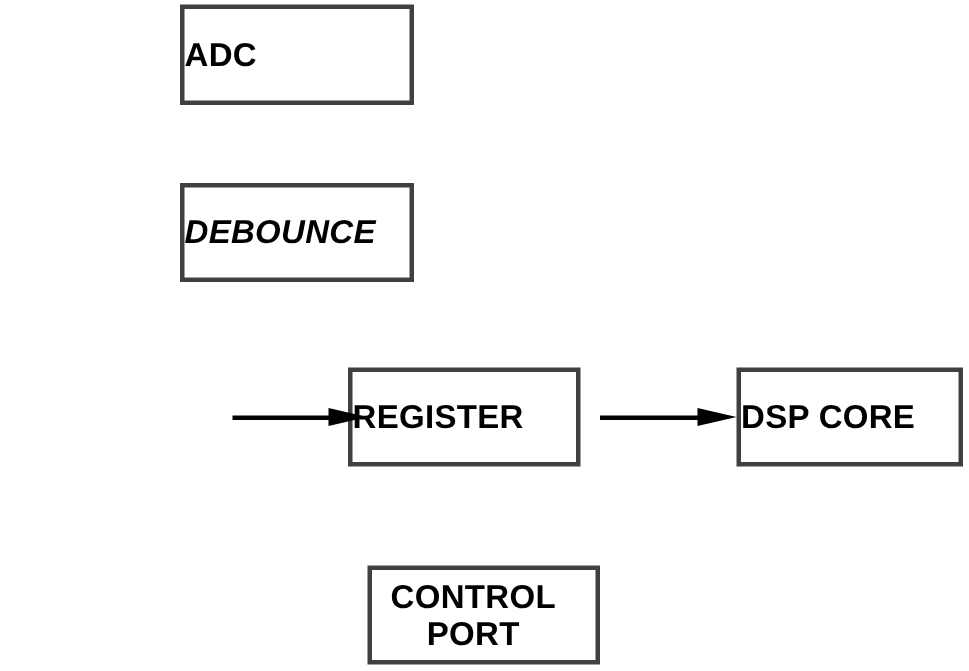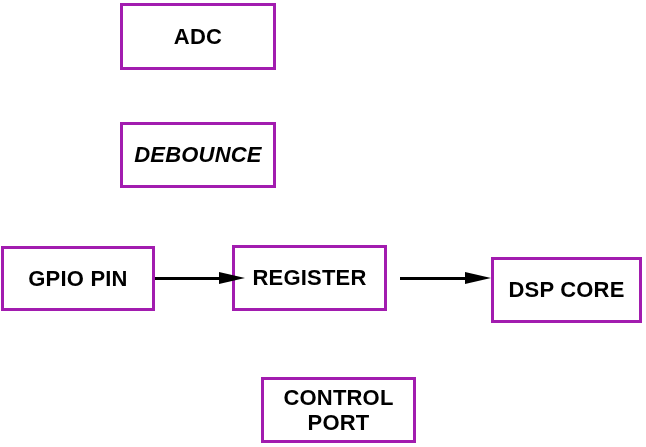--- a/index.html
+++ b/index.html
@@ -11,41 +11,41 @@
     position: relative;
     width: 646px;
     height: 447px;
     background: #ffffff;
     font-family: "Liberation Sans", sans-serif;
     overflow: hidden;
   }
   .node {
     position: absolute;
     box-sizing: border-box;
-    border: 3px solid #a21caf;
+    border: 3px solid #404040;
     background: #ffffff;
     display: flex;
     align-items: center;
-    justify-content: center;
+    justify-content: flex-start;
     text-align: center;
   }
   .node-label {
     font-size: 22px;
     font-weight: bold;
     color: #000000;
     line-height: 1.15;
     letter-spacing: 0.2px;
   }
   
   .node-adc          { left: 120px; top: 3px;   width: 156px; height: 67px; }
   .node-debounce     { left: 120px; top: 122px; width: 156px; height: 66px; font-style: italic; }
   .node-gpio-pin     { left: 1px;   top: 246px; width: 154px; height: 65px; }
   .node-register     { left: 232px; top: 245px; width: 155px; height: 66px; }
-  .node-dsp-core     { left: 491px; top: 245px; width: 151px; height: 66px; margin-top: 12px; }
-  .node-control-port { left: 245px; top: 377px; width: 155px; height: 66px; margin-left: 16px; }
+  .node-dsp-core     { left: 491px; top: 245px; width: 151px; height: 66px; }
+  .node-control-port { left: 245px; top: 377px; width: 155px; height: 66px; }
   .node-control-port .node-label { max-width: 135px; }
 
   
   .arrow-line {
     position: absolute;
     height: 3px;
     background: #000000;
   }
   .arrow-head {
     position: absolute;
@@ -66,23 +66,20 @@
 <div class="diagram">
 
   <div class="node node-adc">
     <span class="node-label">ADC</span>
   </div>
 
   <div class="node node-debounce">
     <span class="node-label">DEBOUNCE</span>
   </div>
 
-  <div class="node node-gpio-pin">
-    <span class="node-label">GPIO PIN</span>
-  </div>
 
   <div class="node node-register">
     <span class="node-label">REGISTER</span>
   </div>
 
   <div class="node node-dsp-core">
     <span class="node-label">DSP CORE</span>
   </div>
 
   <div class="node node-control-port">

